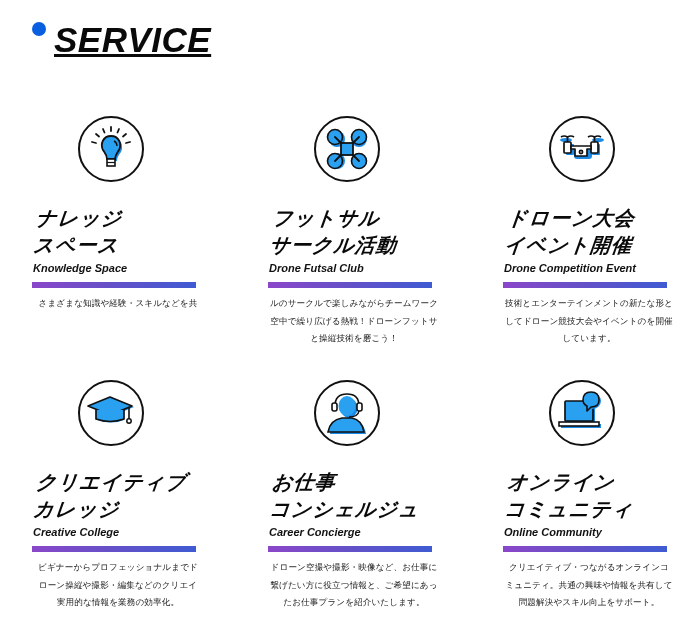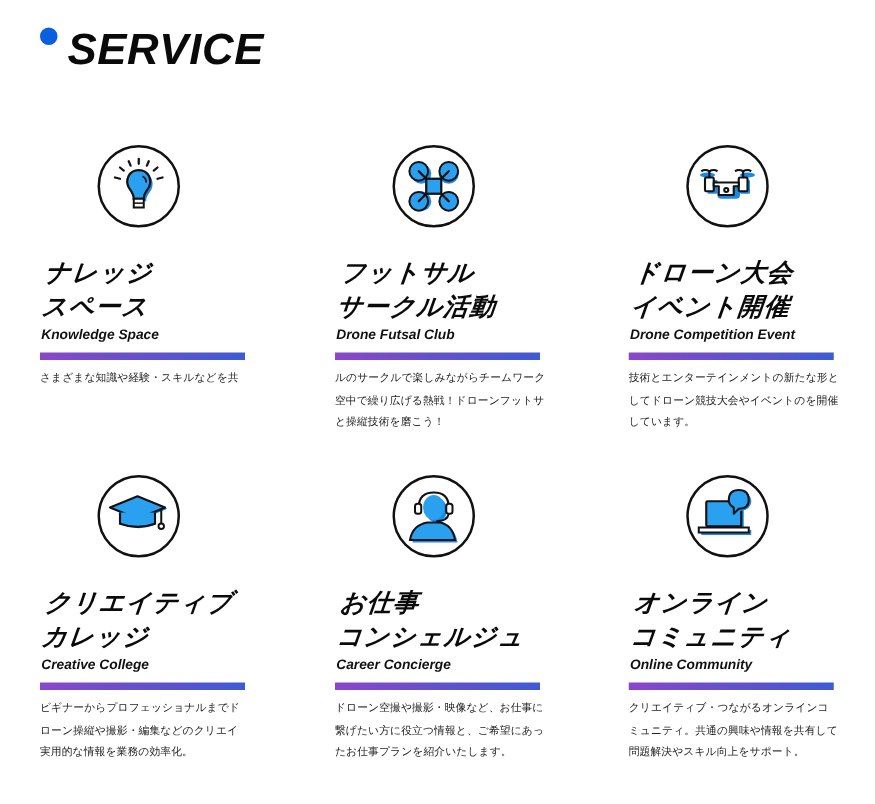--- a/index.html
+++ b/index.html
@@ -4,21 +4,21 @@
 <style>
   * { box-sizing: border-box; margin: 0; padding: 0; }
   html, body { width: 700px; height: 643px; background: #ffffff; overflow: hidden; }
   body { font-family: "DejaVu Sans", "Liberation Sans", sans-serif; color: #111; position: relative; }
 
   .section-header { position: absolute; left: 32px; top: 18px; height: 40px; display: flex; align-items: center; }
   .header-dot { width: 14px; height: 14px; border-radius: 50%; background: #0a5ee0; position: absolute; left: 0; top: 4px; }
   .header-title {
     position: absolute; left: 22px; top: 2px;
     font-family: "Liberation Sans", sans-serif; font-weight: 700; font-style: italic;
-    font-size: 35px; letter-spacing: 0.5px; color: #0a0a0a; line-height: 40px;
+    font-size: 35px; letter-spacing: 0.5px; color: #0a0a0a; line-height: 40px; text-decoration: underline;
   }
 
   .card { position: absolute; width: 200px; }
   .icon-circle {
     position: absolute; width: 66px; height: 66px; border: 2px solid #111; border-radius: 50%;
     background: #fff; display: flex; align-items: center; justify-content: center;
   }
   .icon-circle svg { width: 50px; height: 50px; overflow: visible; }
   .card-title {
     position: absolute; left: 0; width: 200px;
@@ -33,20 +33,21 @@
     font-size: 11px; color: #111; white-space: nowrap;
   }
   .card-bar {
     position: absolute; left: 0; width: 164px; height: 6px;
     background: linear-gradient(90deg, #8a47c9 0%, #6750c8 45%, #3f5bd2 100%);
   }
   .card-desc {
     position: absolute; left: 0; width: 172px;
     font-family: "DejaVu Sans", sans-serif; font-size: 8.6px; line-height: 17.5px; color: #222;
     letter-spacing: 0.1px;
+    text-align: center;
   }
   .card-desc span { display: block; white-space: nowrap; }
 </style>
 </head>
 <body>
 
 <div class="section-header">
   <div class="header-dot"></div>
   <div class="header-title">SERVICE</div>
 </div>

